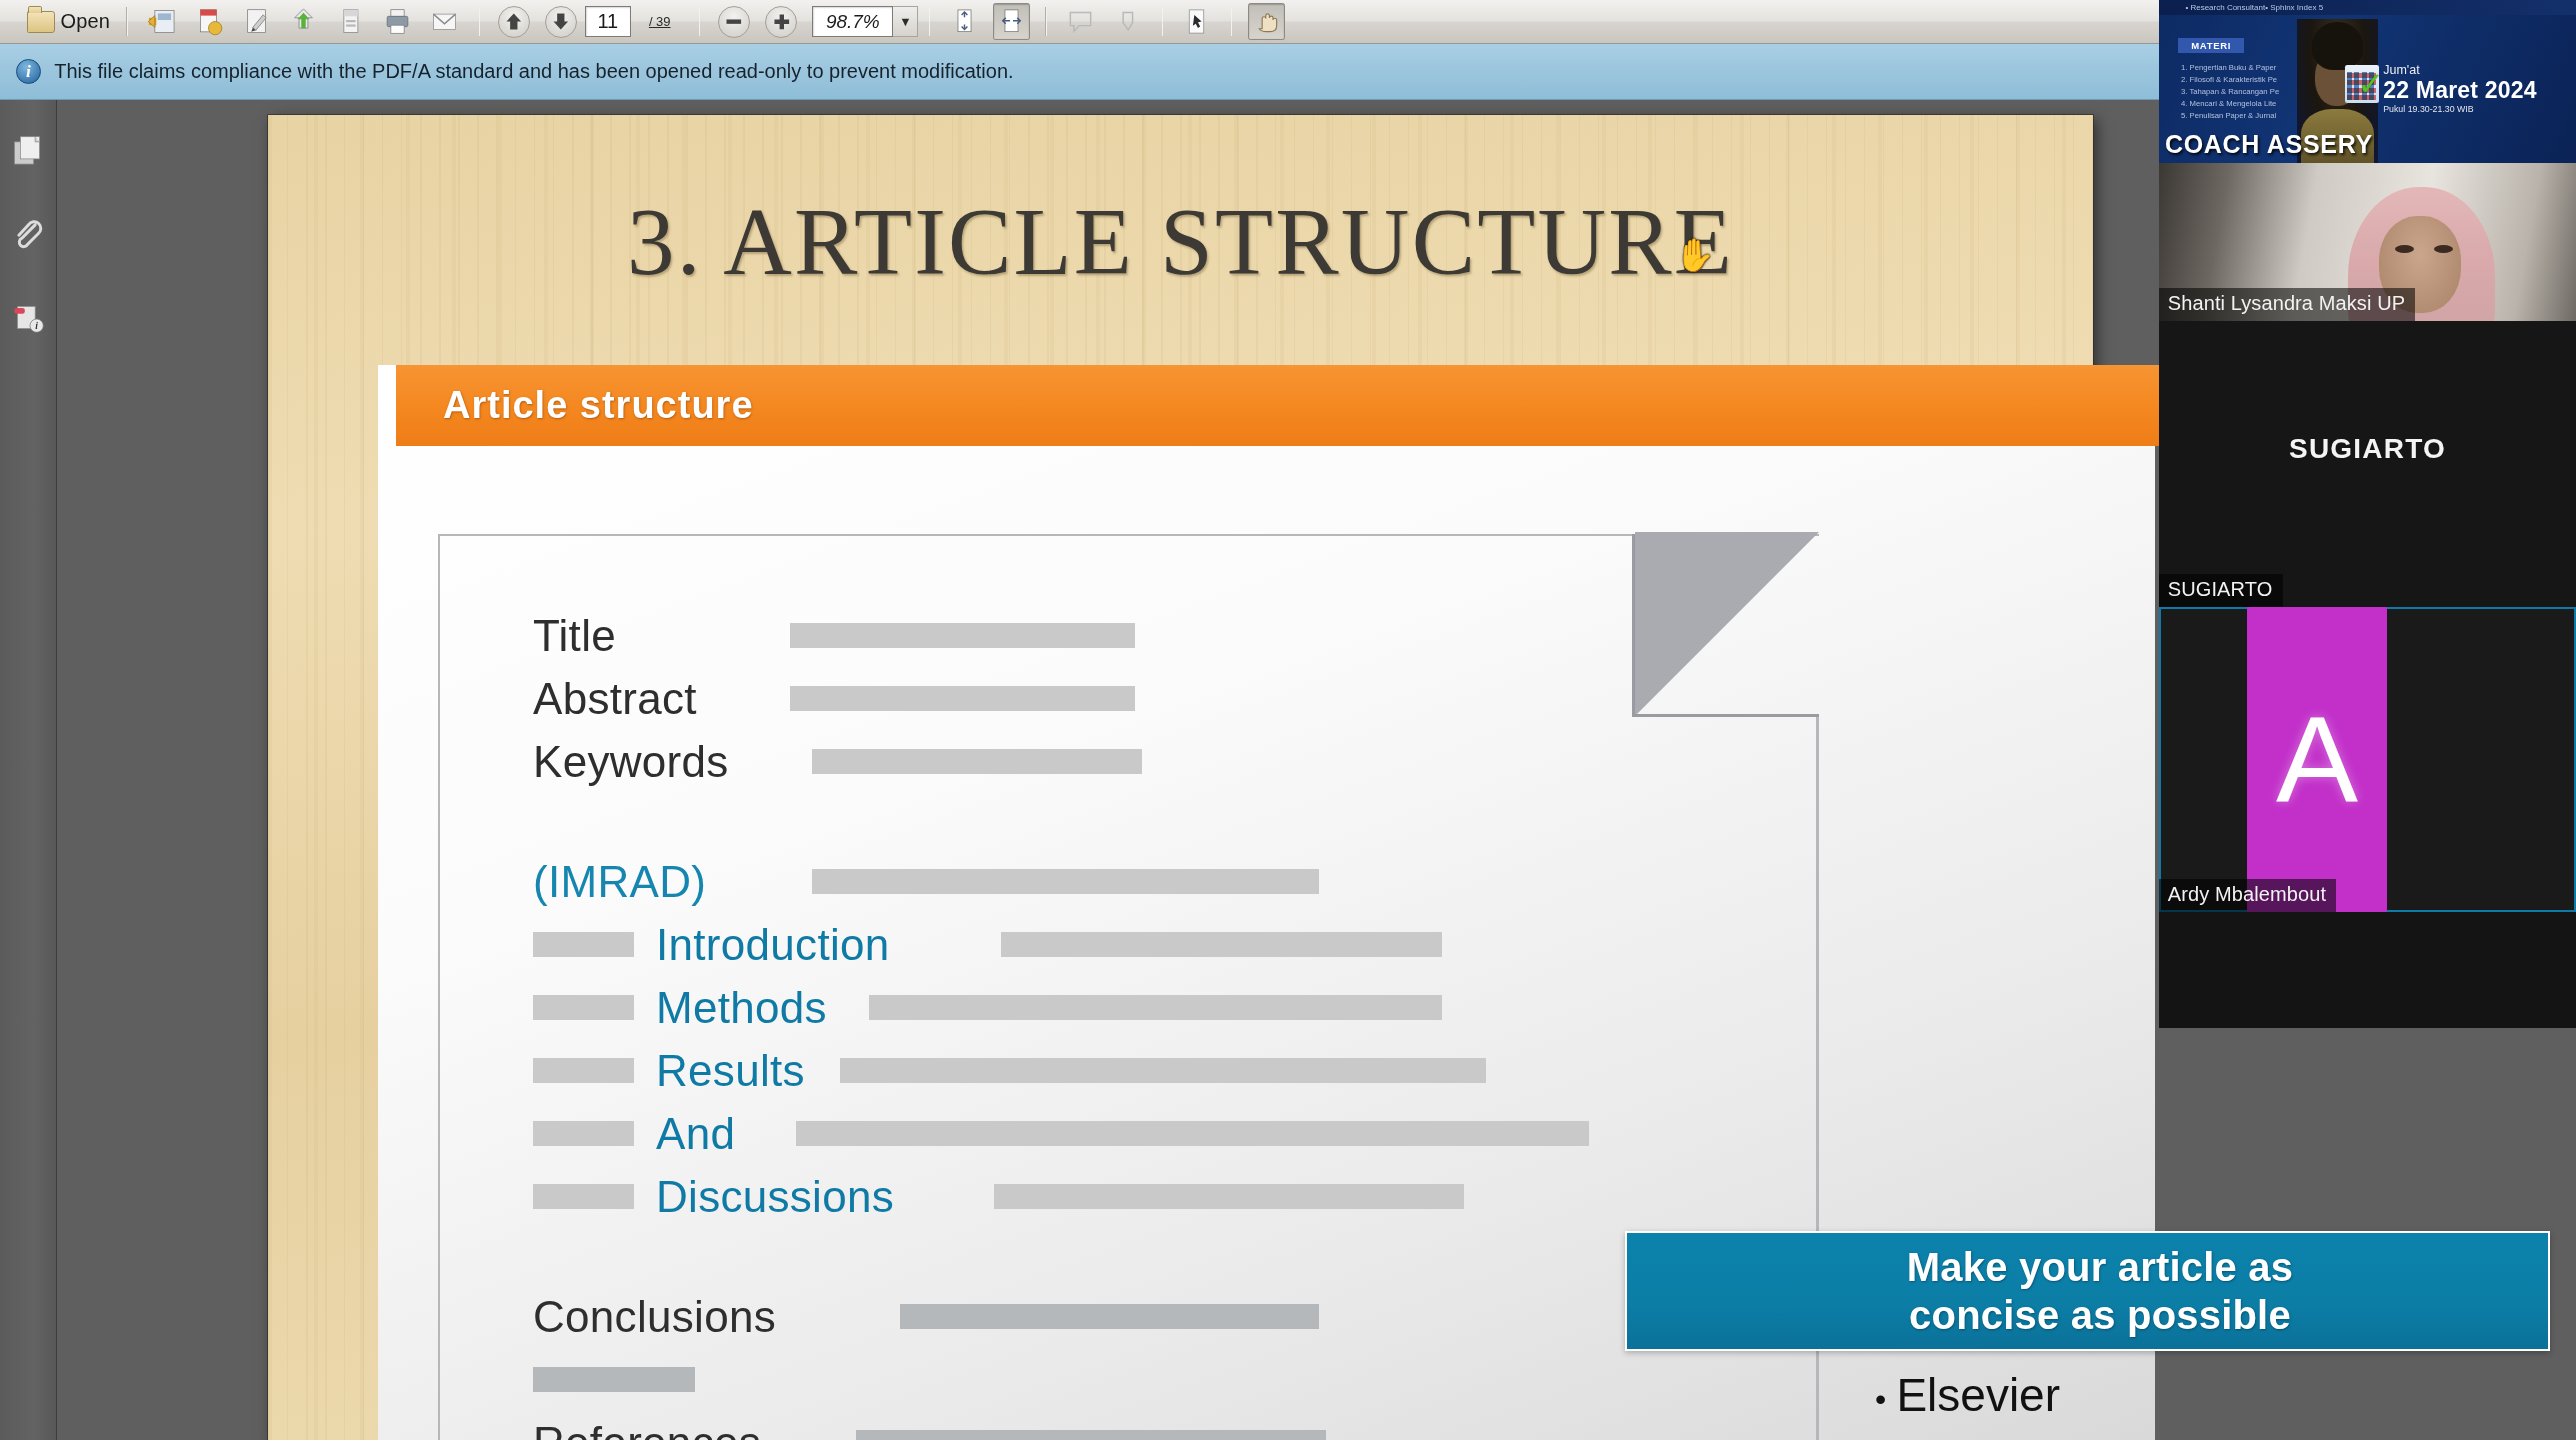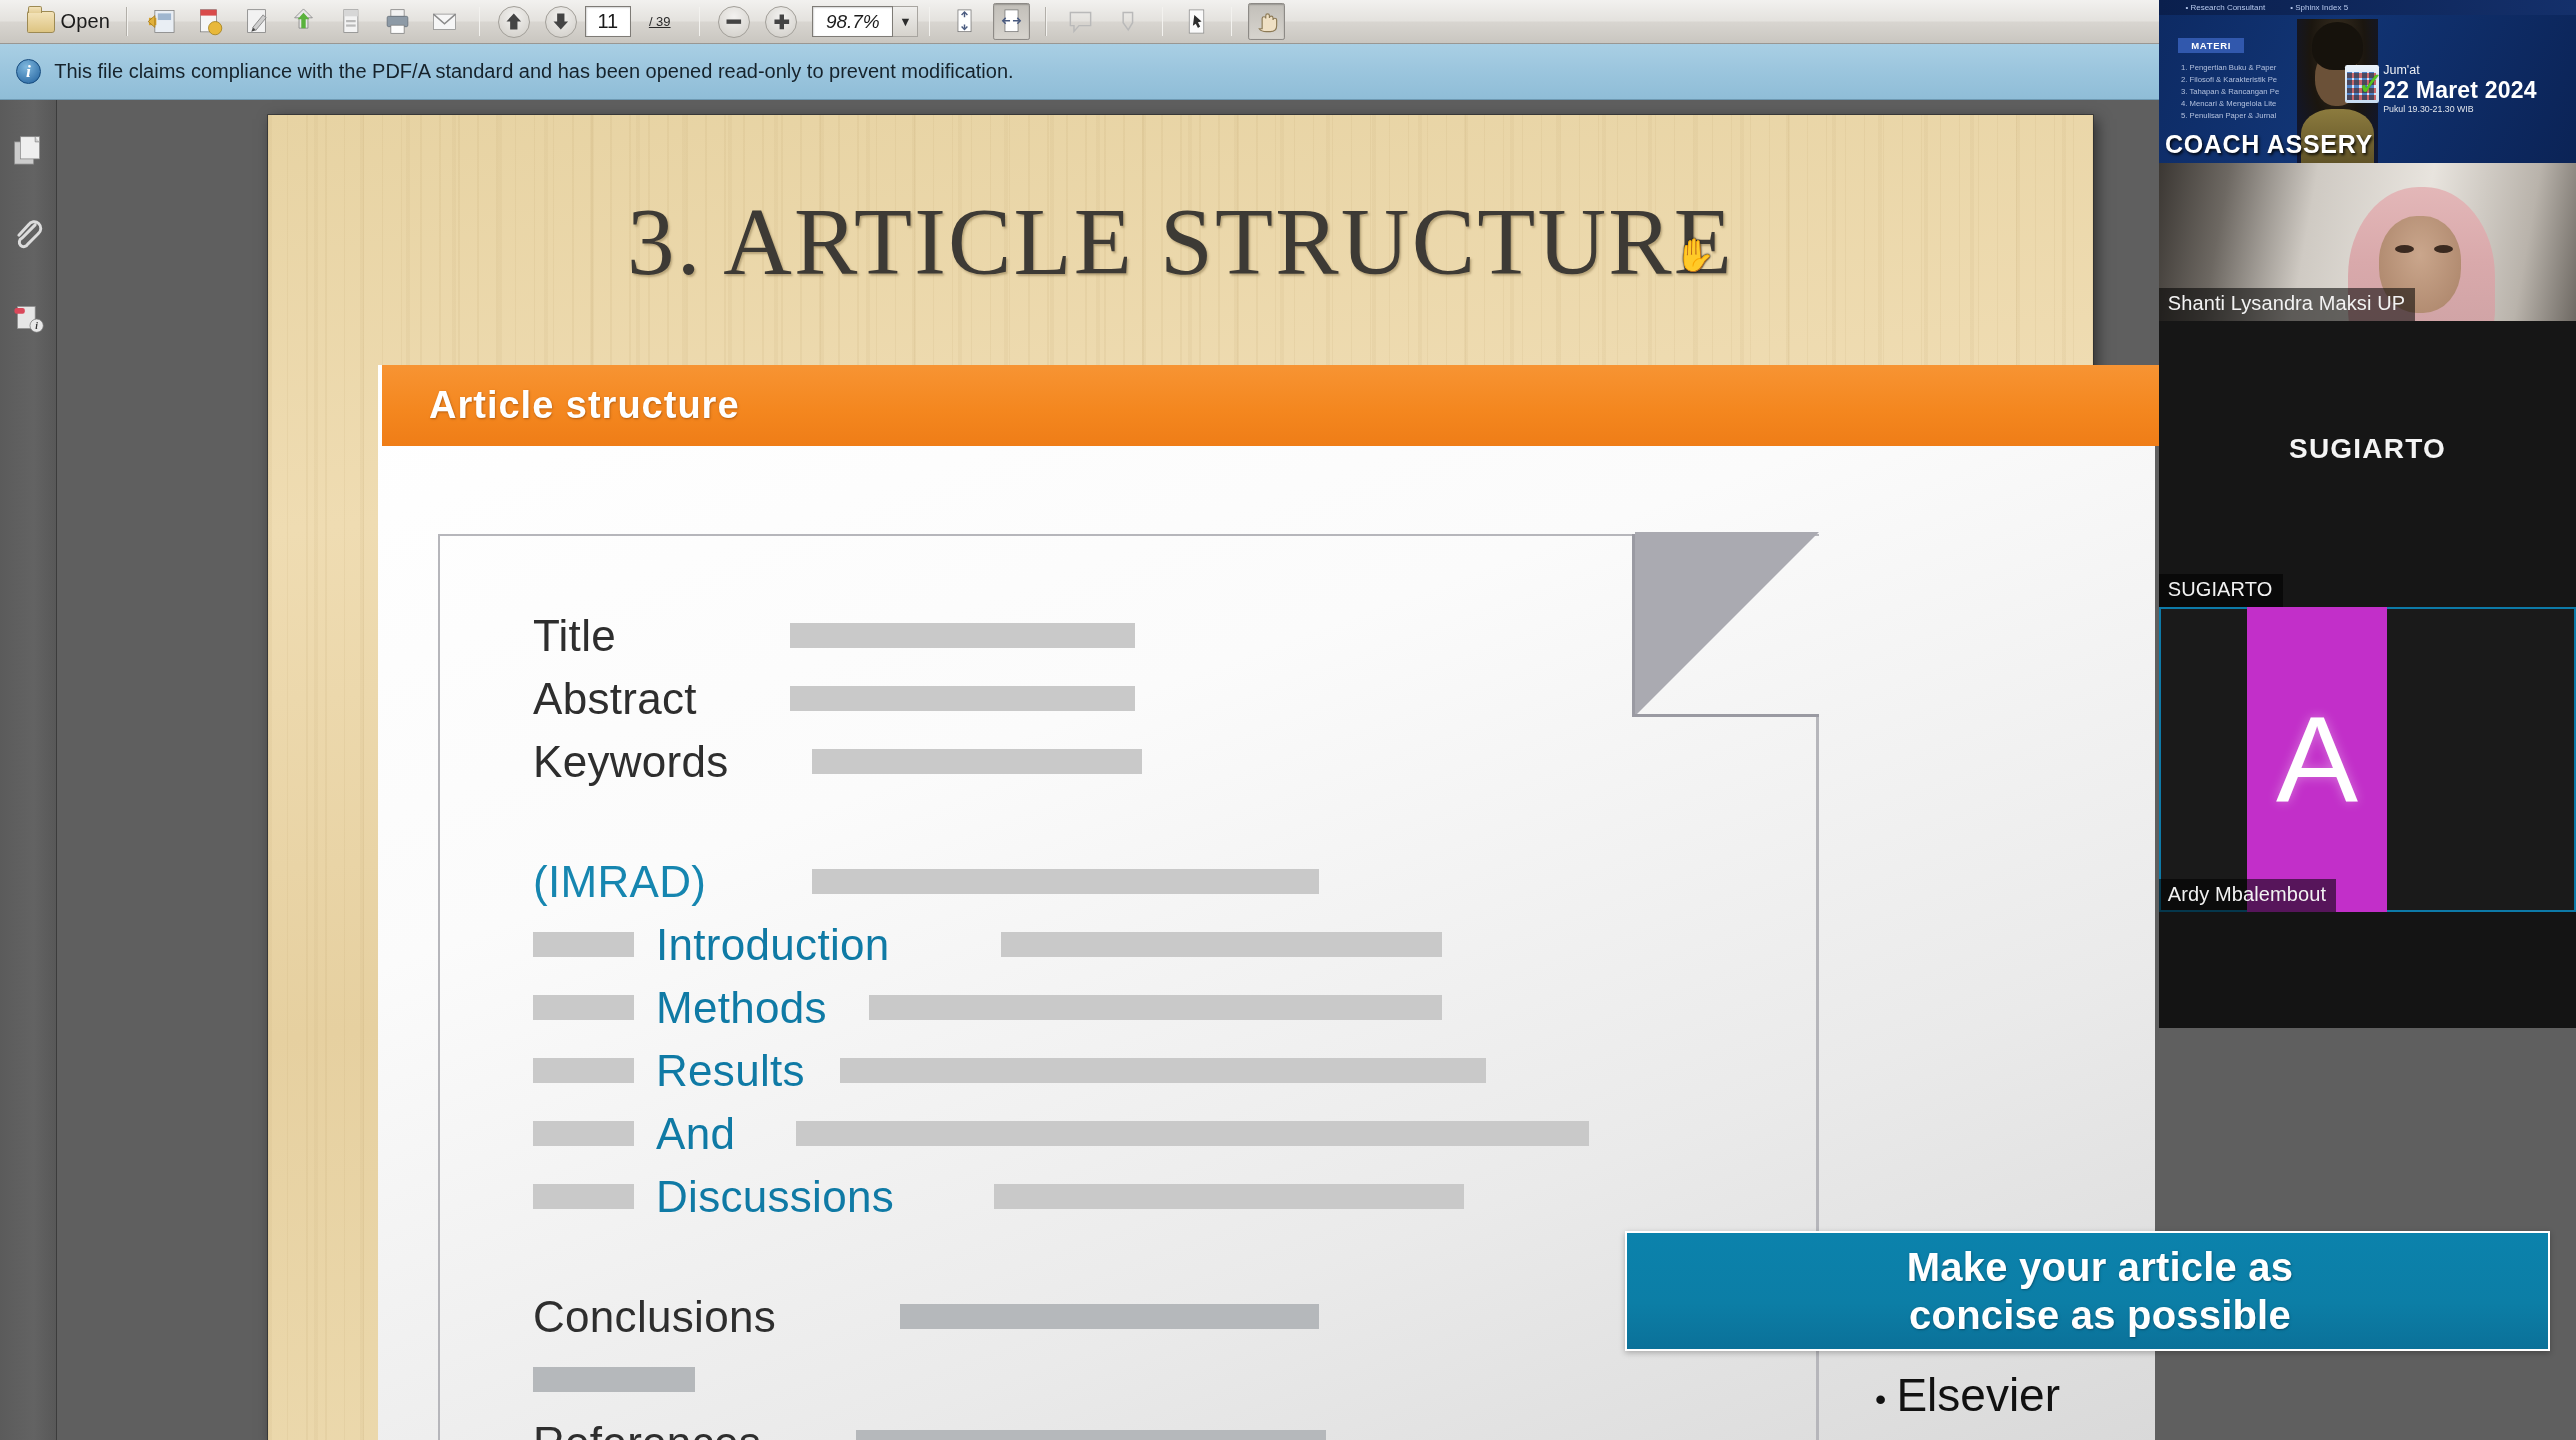--- a/index.html
+++ b/index.html
@@ -116,21 +116,21 @@
     text-shadow: 1.5px 1.5px 2.2px rgba(120,100,60,.45);
   }
 
   
   .card {
     position: absolute; left: 110px; top: 250px;
     width: 1777px; height: 1079px;
     background: linear-gradient(160deg, #ffffff 0%, #fbfbfb 35%, #eaeaea 72%, #d9d9d9 100%);
   }
   .orange-bar {
-    position: absolute; left: 4px; top: 0; width: 1777px; height: 81px;
+    position: absolute; left: 18px; top: 0; width: 1777px; height: 81px;
     background: linear-gradient(#f79433 0%, #f4871f 55%, #ef7d17 100%);
     display: flex; align-items: center; padding-left: 47px;
   }
   .orange-bar span {
     color: #ffffff; font-size: 38px; font-weight: bold; letter-spacing: 1px;
     text-shadow: 0.7px 0.7px 2.2px rgba(120,55,0,.55);
   }
 
   
   .sheet {
@@ -212,21 +212,21 @@
     letter-spacing: 0.1px;
   }
   .vtile.t1 { height: 163px; }
   .bg-webinar {
     position: absolute; inset: 0;
     background: linear-gradient(115deg,#0d2a63 0%,#113474 40%,#0b2356 100%);
   }
   .wb-topbar {
     position:absolute; left:0; top:0; width:100%; height:14.7px;
     background: linear-gradient(90deg,#0a1f4d,#14306b);
-    color:#b6c8ec; font-size:8px; display:flex; gap:25px; padding-left:26.4px; align-items:center;
+    color:#b6c8ec; font-size:8px; display:flex; padding-left:26.4px; align-items:center;
   }
   .wb-materi {
     position:absolute; left:19px; top:38px;
     background:#3158ad; color:#fff; font-size:9.5px; font-weight:bold;
     padding:2.2px 13.2px; letter-spacing:0.7px;
   }
   .wb-list { position:absolute; left:22px; top:62px; width:125px; }
   .wb-list div {
     color:#cfdaf2; font-size:7.7px; line-height:1.55;
     white-space:nowrap; overflow:hidden; opacity:.85;

